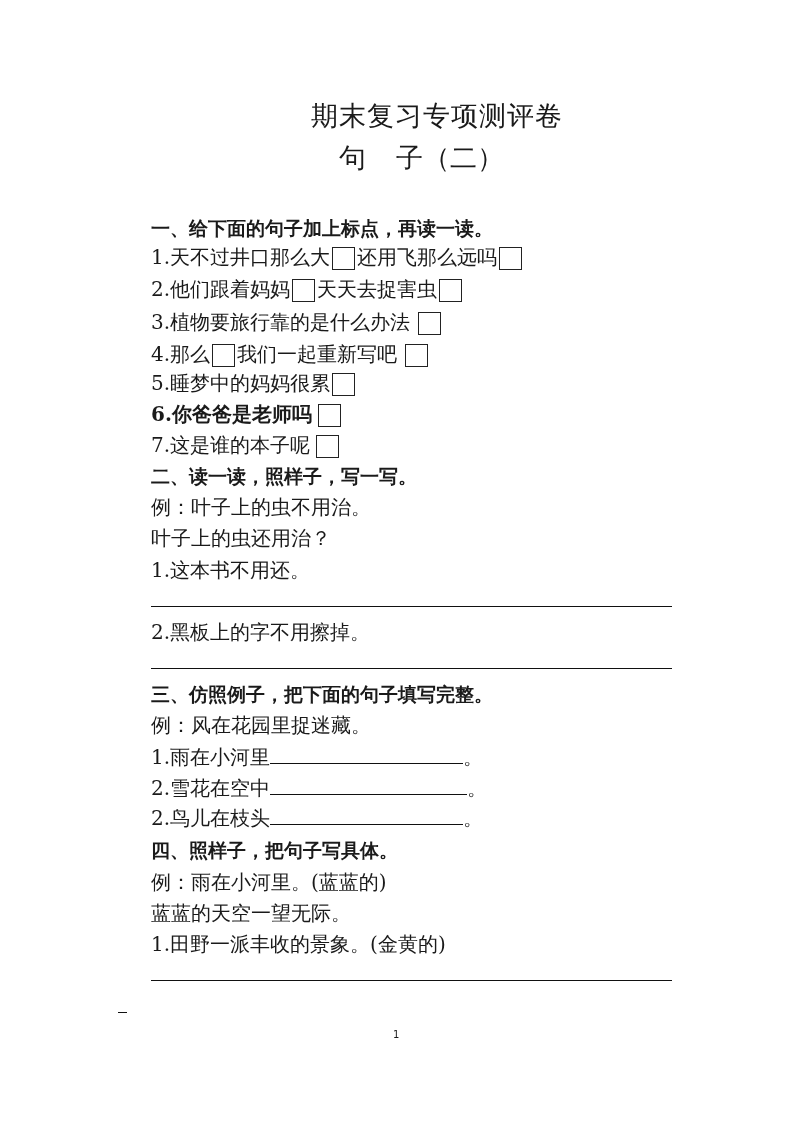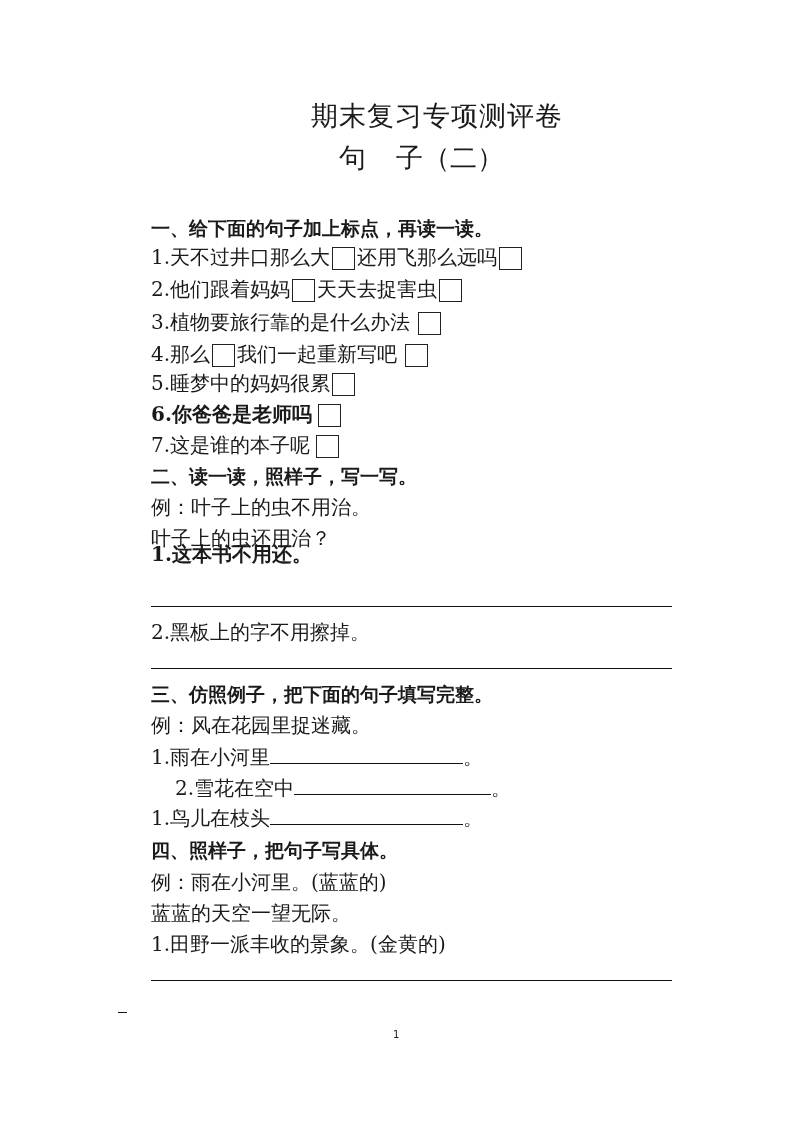--- a/index.html
+++ b/index.html
@@ -43,35 +43,35 @@
 <div class="line" style="top:404px;font-weight:bold;">
   <span>6.你爸爸是老师吗</span><span class="box" style="margin-left:6px"></span>
 </div>
 <div class="line" style="top:435px;">
   <span>7.这是谁的本子呢</span><span class="box" style="margin-left:6px"></span>
 </div>
 
 <div class="line heading" style="top:466px;">二、读一读，照样子，写一写。</div>
 <div class="line" style="top:497px;">例：叶子上的虫不用治。</div>
 <div class="line" style="top:528px;">叶子上的虫还用治？</div>
-<div class="line" style="top:544px;font-weight:bold;">1.这本书不用还。</div>
+<div class="line" style="top:560px;">1.这本书不用还。</div>
 <div class="answer-line" style="top:606px;"></div>
 <div class="line" style="top:622px;">2.黑板上的字不用擦掉。</div>
 <div class="answer-line" style="top:668px;"></div>
 
 <div class="line heading" style="top:684px;">三、仿照例子，把下面的句子填写完整。</div>
 <div class="line" style="top:715px;">例：风在花园里捉迷藏。</div>
 <div class="line" style="top:747px;">
   <span>1.雨在小河里</span><span class="fill" style="width:193px"></span><span>。</span>
 </div>
-<div class="line" style="top:778px;margin-left:24px;">
+<div class="line" style="top:778px;">
   <span>2.雪花在空中</span><span class="fill" style="width:197px"></span><span>。</span>
 </div>
 <div class="line" style="top:808px;">
-  <span>1.鸟儿在枝头</span><span class="fill" style="width:193px"></span><span>。</span>
+  <span>2.鸟儿在枝头</span><span class="fill" style="width:193px"></span><span>。</span>
 </div>
 
 <div class="line heading" style="top:840px;">四、照样子，把句子写具体。</div>
 <div class="line" style="top:872px;">例：雨在小河里。(蓝蓝的)</div>
 <div class="line" style="top:903px;">蓝蓝的天空一望无际。</div>
 <div class="line" style="top:934px;">1.田野一派丰收的景象。(金黄的)</div>
 <div class="answer-line" style="top:980px;"></div>
 
 <div class="dash"></div>
 <div class="page-num">1</div>

